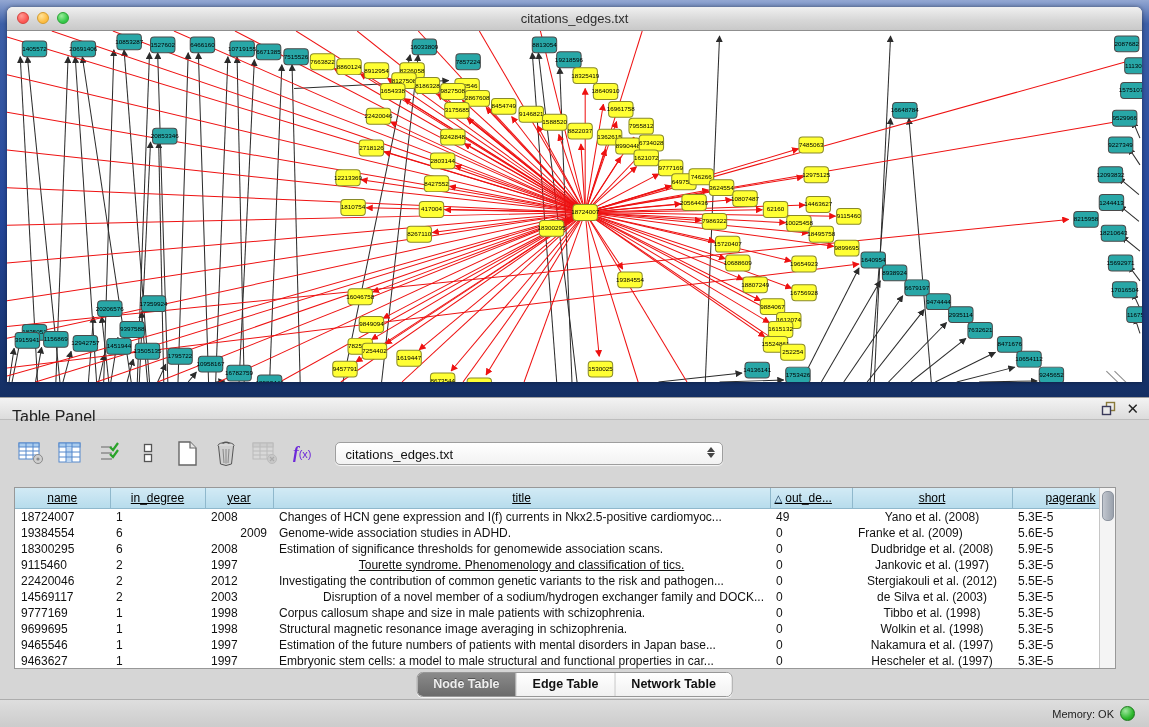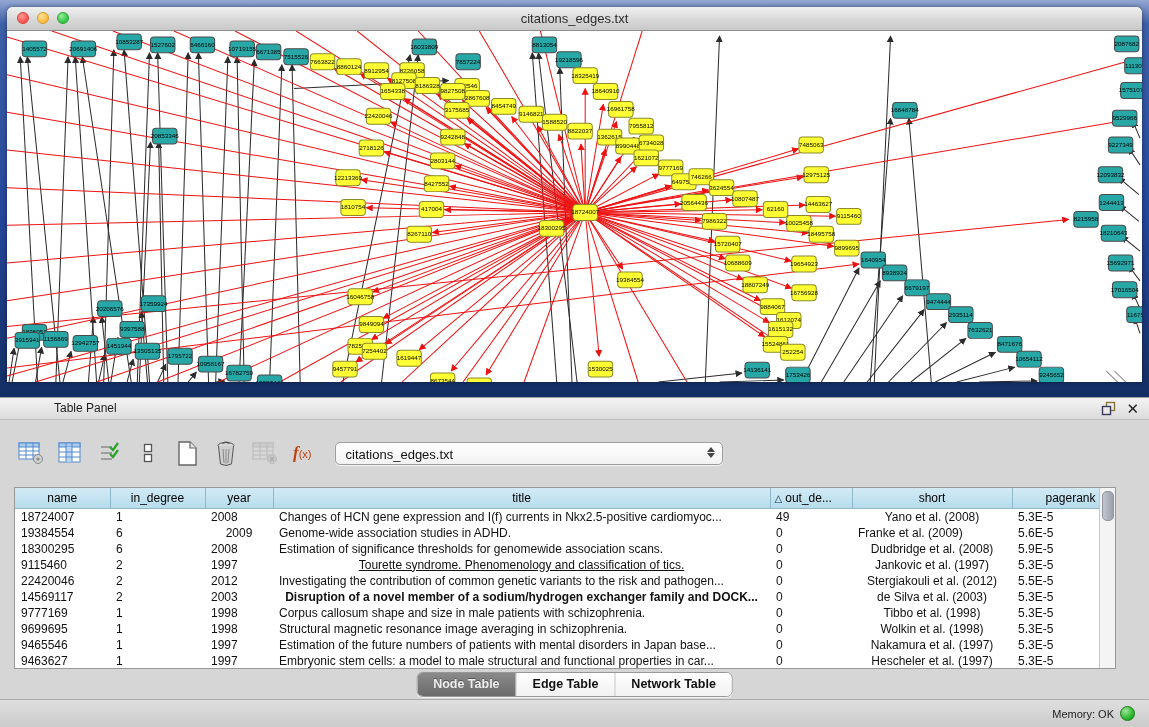--- a/index.html
+++ b/index.html
@@ -35,30 +35,30 @@
   }
   .net-canvas{position:absolute;left:0;top:24px;right:0;bottom:0;background:#fff;}
   .net-canvas svg{display:block;width:100%;height:100%;}
   
   .panel-header{
     position:absolute;left:0;top:397px;width:1149px;height:23px;
     background:linear-gradient(180deg,#f3f3f3,#dcdcdc);
     border-top:1px solid #a0a0a0;border-bottom:1px solid #bdbdbd;
     box-sizing:border-box;
   }
-  .panel-title{position:absolute;left:12px;top:3px;font-size:12px;color:#1e1e1e;margin-left:42px;}
+  .panel-title{position:absolute;left:12px;top:10px;font-size:16px;color:#1e1e1e;}
   .panel-header-btns{position:absolute;right:10px;top:3px;display:flex;gap:10px;align-items:center;}
   .float-btn svg,.close-btn{display:block;}
   .close-btn{font-size:15px;font-weight:bold;color:#222;line-height:15px;cursor:default;}
   .panel-body{position:absolute;left:0;top:421px;width:1149px;height:278px;background:#d6d6d6;}
   
   .toolbar{position:absolute;left:16px;top:16px;height:32px;display:flex;align-items:center;gap:9px;}
   .tb-btn{width:30px;height:30px;display:flex;align-items:center;justify-content:center;}
   .tb-btn.disabled{opacity:.45;}
-  .fx{font-size:15px;color:#c2410c;margin:0 4px;}
+  .fx{font-size:15px;color:#6d28d9;margin:0 4px;}
   .fx i{font-family:"Liberation Serif","DejaVu Serif",serif;font-weight:bold;font-size:17px;}
   .fx span{font-size:11px;}
   .combo{
     margin-left:10px;width:388px;height:23px;background:linear-gradient(180deg,#ffffff,#f2f2f2);
     border:1px solid #9e9e9e;border-radius:5px;position:relative;
     font-size:13px;color:#111;line-height:23px;padding-left:10px;box-sizing:border-box;
     box-shadow:0 1px 1px rgba(255,255,255,.8);
   }
   .combo-arrows{position:absolute;right:7px;top:4px;display:flex;flex-direction:column;gap:1px;}
   .combo-arrows div{width:0;height:0;border-left:4px solid transparent;border-right:4px solid transparent;}
@@ -67,21 +67,21 @@
   
   .tbl-wrap{
     position:absolute;left:14px;top:66px;width:1102px;height:182px;
     border:1px solid #989898;background:#fff;box-sizing:border-box;overflow:hidden;
   }
   table.grid{border-collapse:collapse;table-layout:fixed;width:1085px;font-size:12px;}
   table.grid th{
     height:20px;font-weight:normal;color:#000;
     background:linear-gradient(180deg,#d2eaf5,#b7dcec);
     border-right:1px solid #8fb8cc;border-bottom:1px solid #8fb8cc;
-    overflow:hidden;white-space:nowrap;padding:0 4px;box-sizing:border-box;
+    overflow:hidden;white-space:nowrap;padding:0 4px;box-sizing:border-box;text-decoration:underline;
   }
   .sort-glyph{font-size:10px;margin-right:3px;color:#135;}
   table.grid td{
     height:16px;line-height:16px;padding:0 6px;color:#111;
     overflow:hidden;white-space:nowrap;box-sizing:border-box;background:#fff;
   }
   .vscroll{
     position:absolute;right:0;top:0;bottom:0;width:15px;
     background:#f4f4f4;border-left:1px solid #c6c6c6;
   }
@@ -899,21 +899,21 @@
             <td style="text-align: left;">1</td>
             <td style="text-align: left;">2008</td>
             <td style="text-align: left;">Changes of HCN gene expression and I(f) currents in Nkx2.5-positive cardiomyoc...</td>
             <td style="text-align: left;">49</td>
             <td style="text-align: center;">Yano et al. (2008)</td>
             <td style="text-align: left;">5.3E-5</td>
           </tr>
           <tr>
             <td style="text-align: left;">19384554</td>
             <td style="text-align: left;">6</td>
-            <td style="text-align: center;">2009</td>
+            <td style="text-align: right;">2009</td>
             <td style="text-align: left;">Genome-wide association studies in ADHD.</td>
             <td style="text-align: left;">0</td>
             <td style="">Franke et al. (2009)</td>
             <td style="text-align: left;">5.6E-5</td>
           </tr>
           <tr>
             <td style="text-align: left;">18300295</td>
             <td style="text-align: left;">6</td>
             <td style="text-align: left;">2008</td>
             <td style="text-align: left;">Estimation of significance thresholds for genomewide association scans.</td>
@@ -936,21 +936,21 @@
             <td style="text-align: left;">2012</td>
             <td style="text-align: left;">Investigating the contribution of common genetic variants to the risk and pathogen...</td>
             <td style="text-align: left;">0</td>
             <td style="text-align: center;">Stergiakouli et al. (2012)</td>
             <td style="text-align: left;">5.5E-5</td>
           </tr>
           <tr>
             <td style="text-align: left;">14569117</td>
             <td style="text-align: left;">2</td>
             <td style="text-align: left;">2003</td>
-            <td style="text-align: center; font-weight: bold;">Disruption of a novel member of a sodium/hydrogen exchanger family and DOCK...</td>
+            <td style="text-align: right;">Disruption of a novel member of a sodium/hydrogen exchanger family and DOCK...</td>
             <td style="text-align: left;">0</td>
             <td style="text-align: center;">de Silva et al. (2003)</td>
             <td style="text-align: left;">5.3E-5</td>
           </tr>
           <tr>
             <td style="text-align: left;">9777169</td>
             <td style="text-align: left;">1</td>
             <td style="text-align: left;">1998</td>
             <td style="text-align: left;">Corpus callosum shape and size in male patients with schizophrenia.</td>
             <td style="text-align: left;">0</td>

